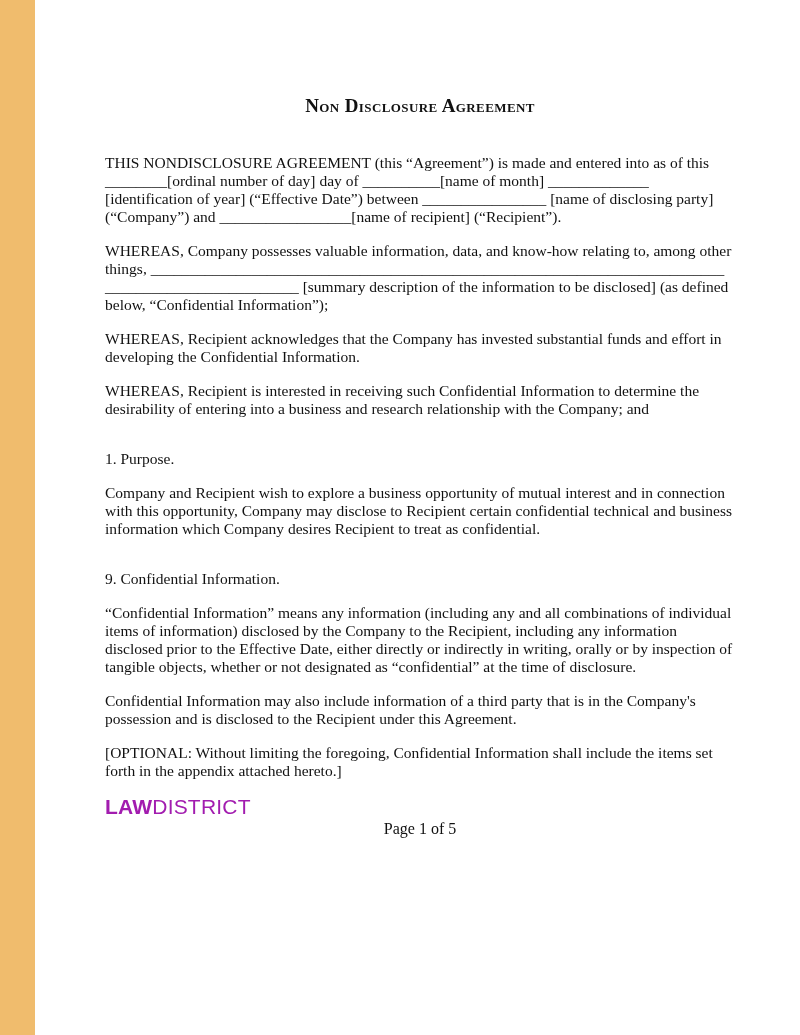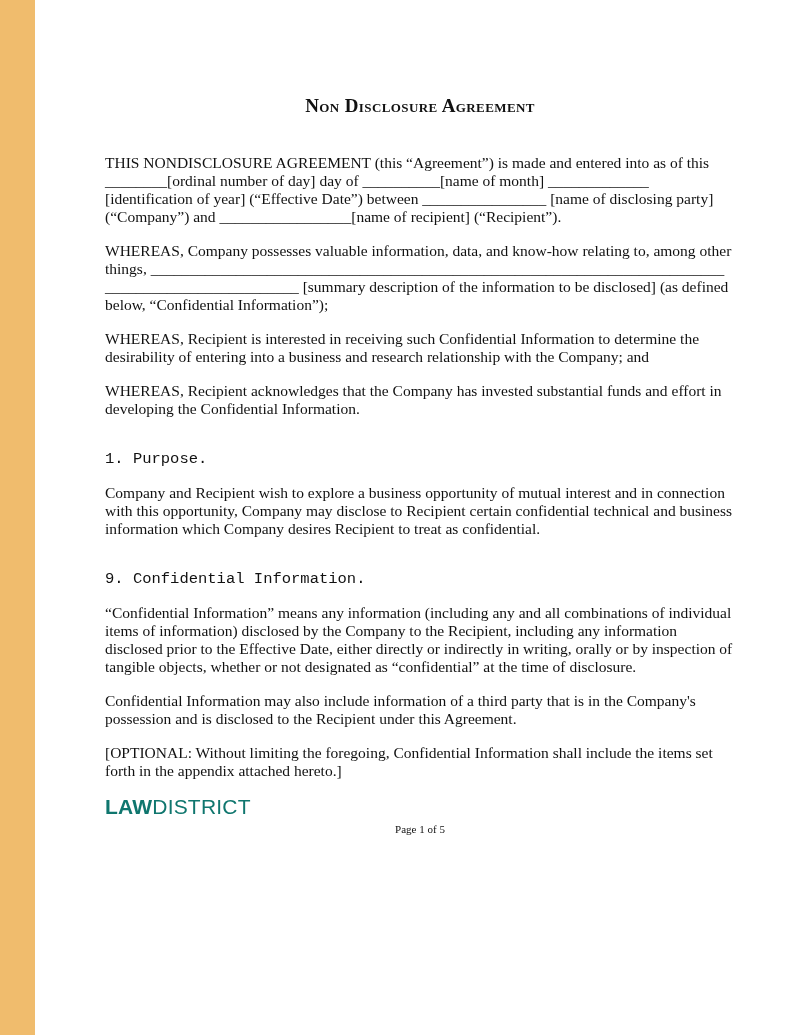--- a/index.html
+++ b/index.html
@@ -39,54 +39,54 @@
     font-weight: 700;
     margin: 0 0 16px 0;
   }
   .heading .hnum {
     font-family: "Liberation Sans", "DejaVu Sans", sans-serif;
     display: inline-block;
     margin-left: 13px;
     width: 29px;
     font-size: 15px;
   }
-  .subhead { margin: 32px 0 16px 0; font-family: Liberation Mono, monospace; }
+  .subhead { margin: 32px 0 16px 0; }
   .footer { margin-top: 16px; }
   .logo {
     font-family: "Liberation Sans", "DejaVu Sans", sans-serif;
     font-size: 21px;
     line-height: 22px;
-    color: #0f766e;
+    color: #a21caf;
     letter-spacing: 0.2px;
   }
   .logo .law { font-weight: 700; }
   .logo .district { font-weight: 400; }
   .page-line {
     text-align: center;
     margin-top: 2px;
-    font-size: 11px;
+    font-size: 16px;
   }
 </style>
 </head>
 <body>
 
 <div class="accent-bar" style="background: rgb(240, 188, 109);"></div>
 
 <div class="doc">
 
   <h1 class="title">Non Disclosure Agreement</h1>
 
   <p class="para"><span>THIS NONDISCLOSURE AGREEMENT (this “Agreement”) is made and entered into as of this </span><span>________</span><span class="b">[ordinal number of day]</span><span> day of </span><span>__________</span><span class="b">[name of month]</span><span> _____________ </span><span class="b">[identification of year]</span><span> (“Effective Date”) between </span><span>________________ </span><span class="b">[name of disclosing party]</span><span> (“Company”) and </span><span>_________________</span><span class="b">[name of recipient]</span><span> (“Recipient”).</span></p>
 
 
   <p class="para"><span>WHEREAS, Company possesses valuable information, data, and know-how relating to, among other things, </span><span>__________________________________________________________________________ </span><span>_________________________ </span><span class="b">[summary description of the information to be disclosed]</span><span> (as defined below, “Confidential Information”);</span></p>
 
+  <p class="para"><span>WHEREAS, Recipient acknowledges that the Company has invested substantial funds and effort in developing the Confidential Information.</span></p>
+
   <p class="para"><span>WHEREAS, Recipient is interested in receiving such Confidential Information to determine the desirability of entering into a business and research relationship with the Company; and</span></p>
-
-  <p class="para"><span>WHEREAS, Recipient acknowledges that the Company has invested substantial funds and effort in developing the Confidential Information.</span></p>
 
 
 
   <p class="para subhead">1. Purpose.</p>
 
   <p class="para"><span>Company and Recipient wish to explore a business opportunity of mutual interest and in connection with this opportunity, Company may disclose to Recipient certain confidential technical and business information which Company desires Recipient to treat as confidential.</span></p>
 
   <p class="para subhead">9. Confidential Information.</p>
 
   <p class="para"><span>“Confidential Information” means any information (including any and all combinations of individual items of information) disclosed by the Company to the Recipient, including any information disclosed prior to the Effective Date, either directly or indirectly in writing, orally or by inspection of tangible objects, whether or not designated as “confidential” at the time of disclosure.</span></p>

